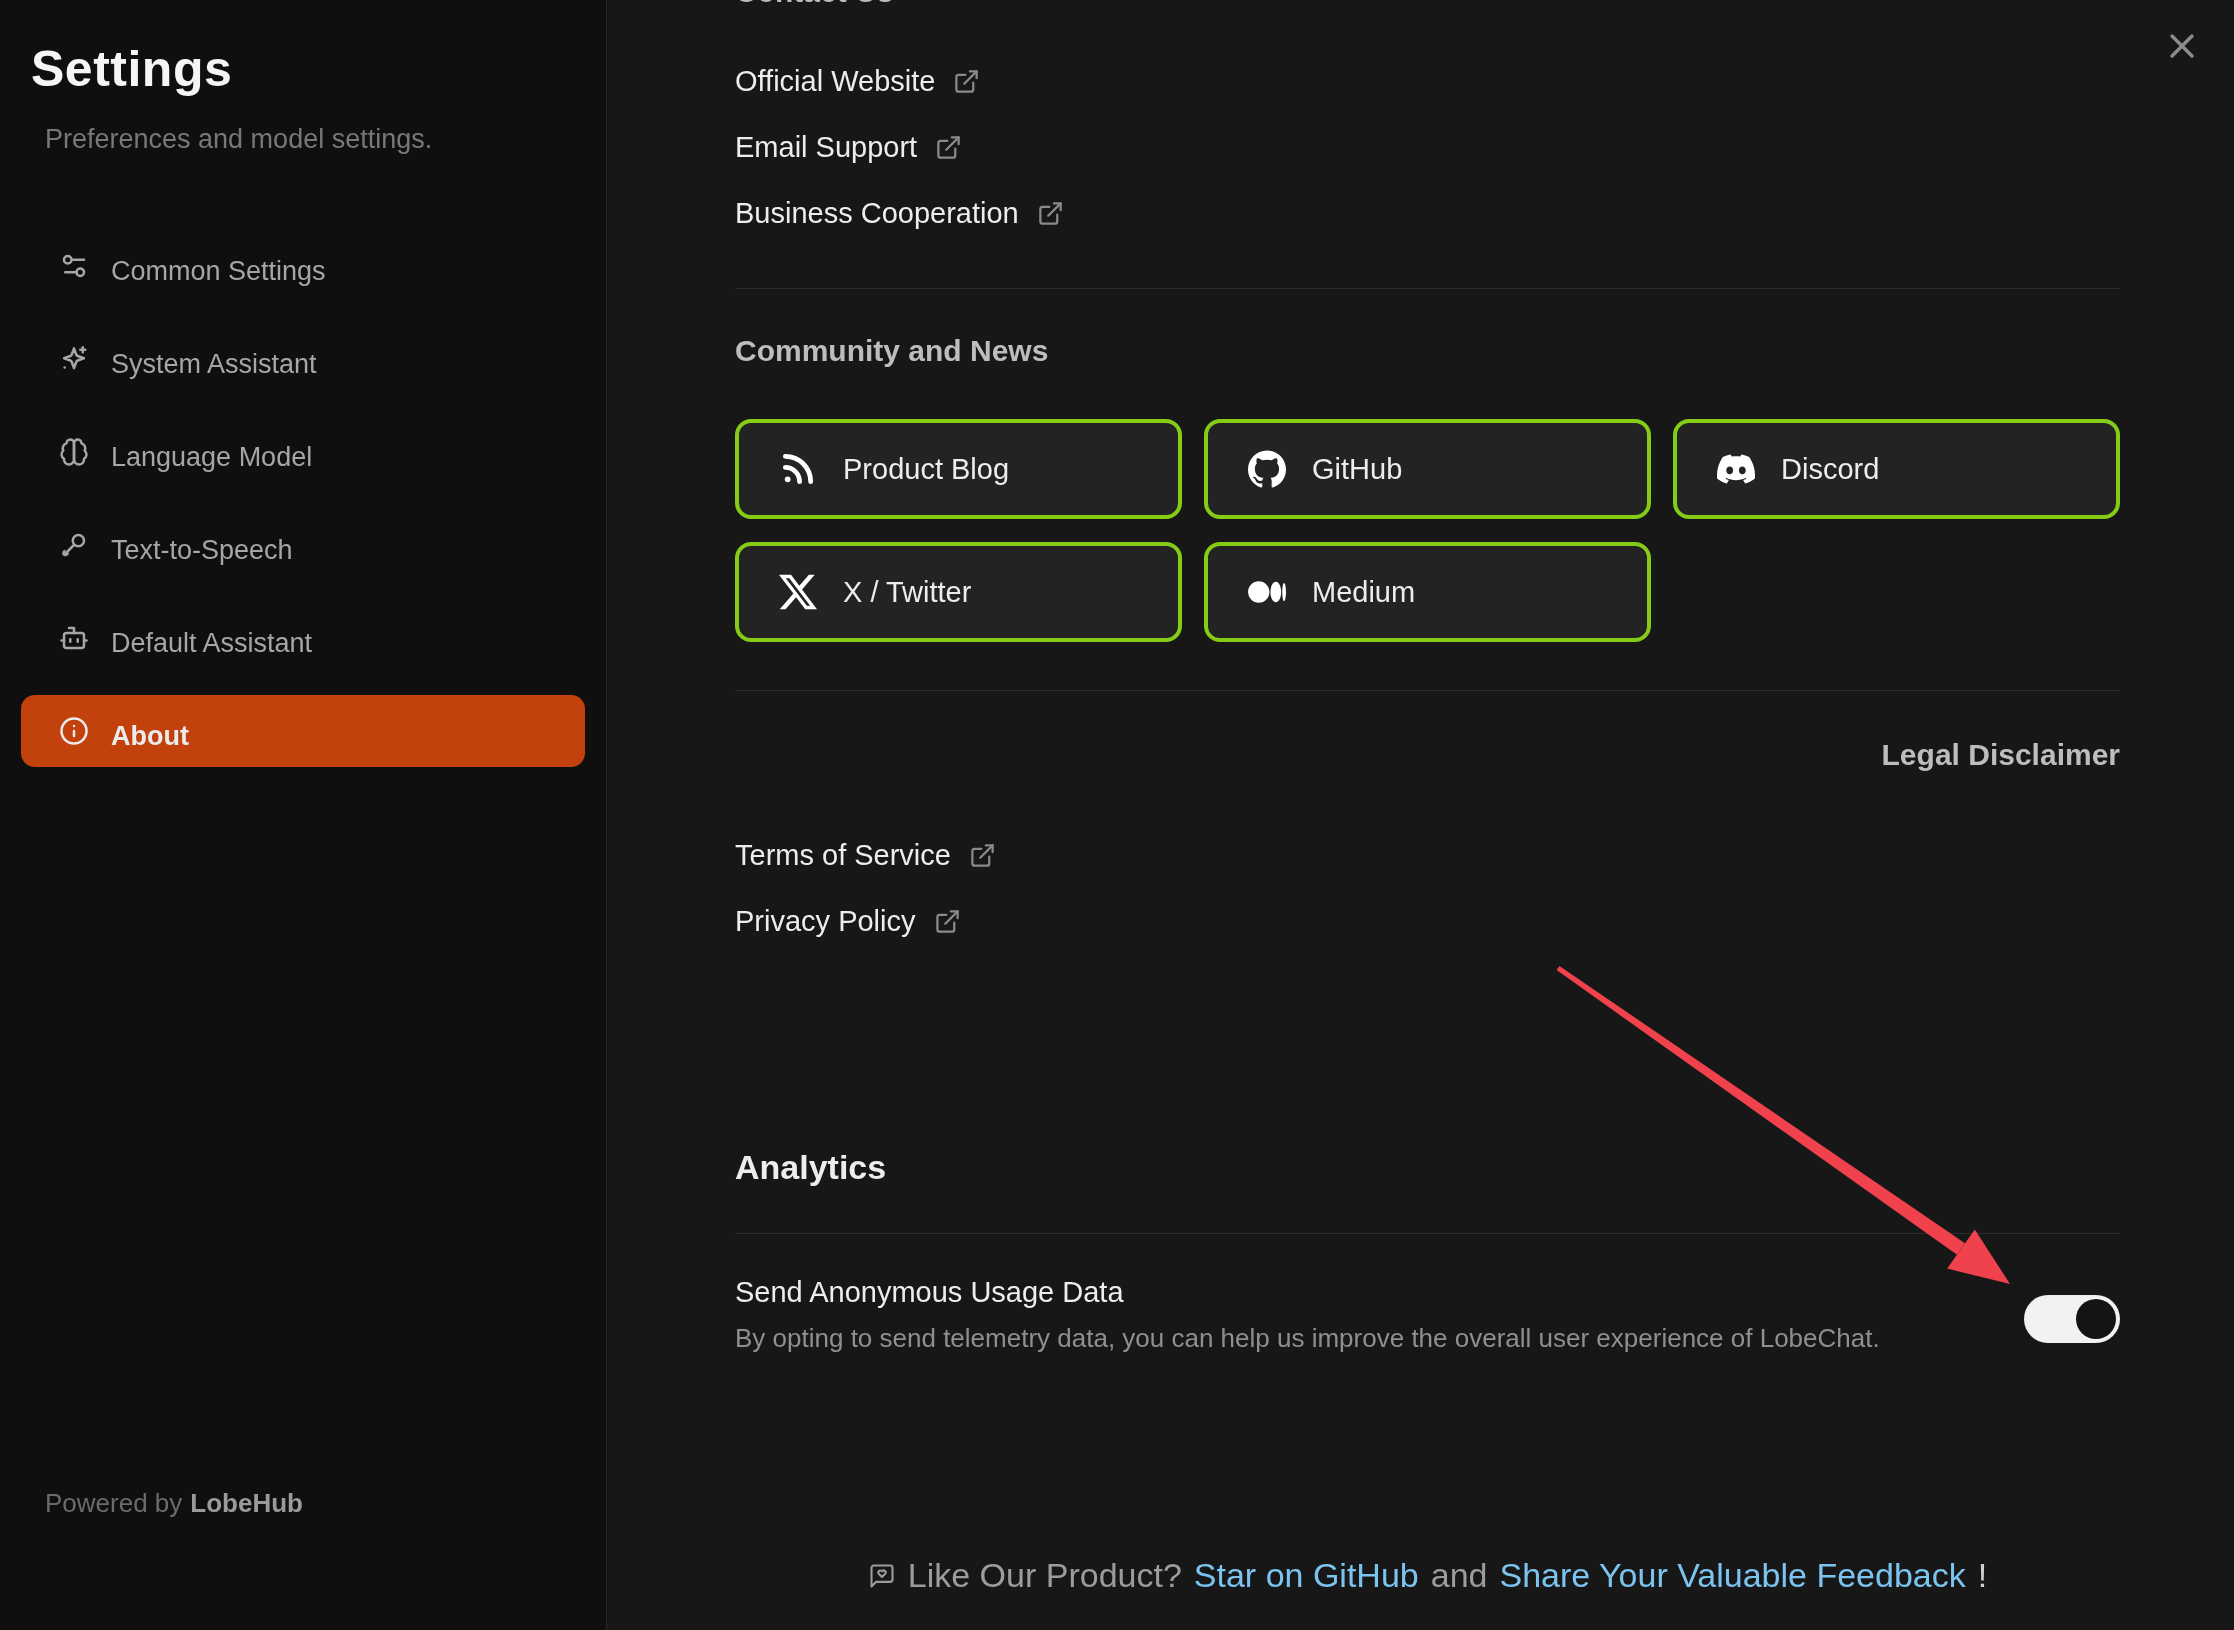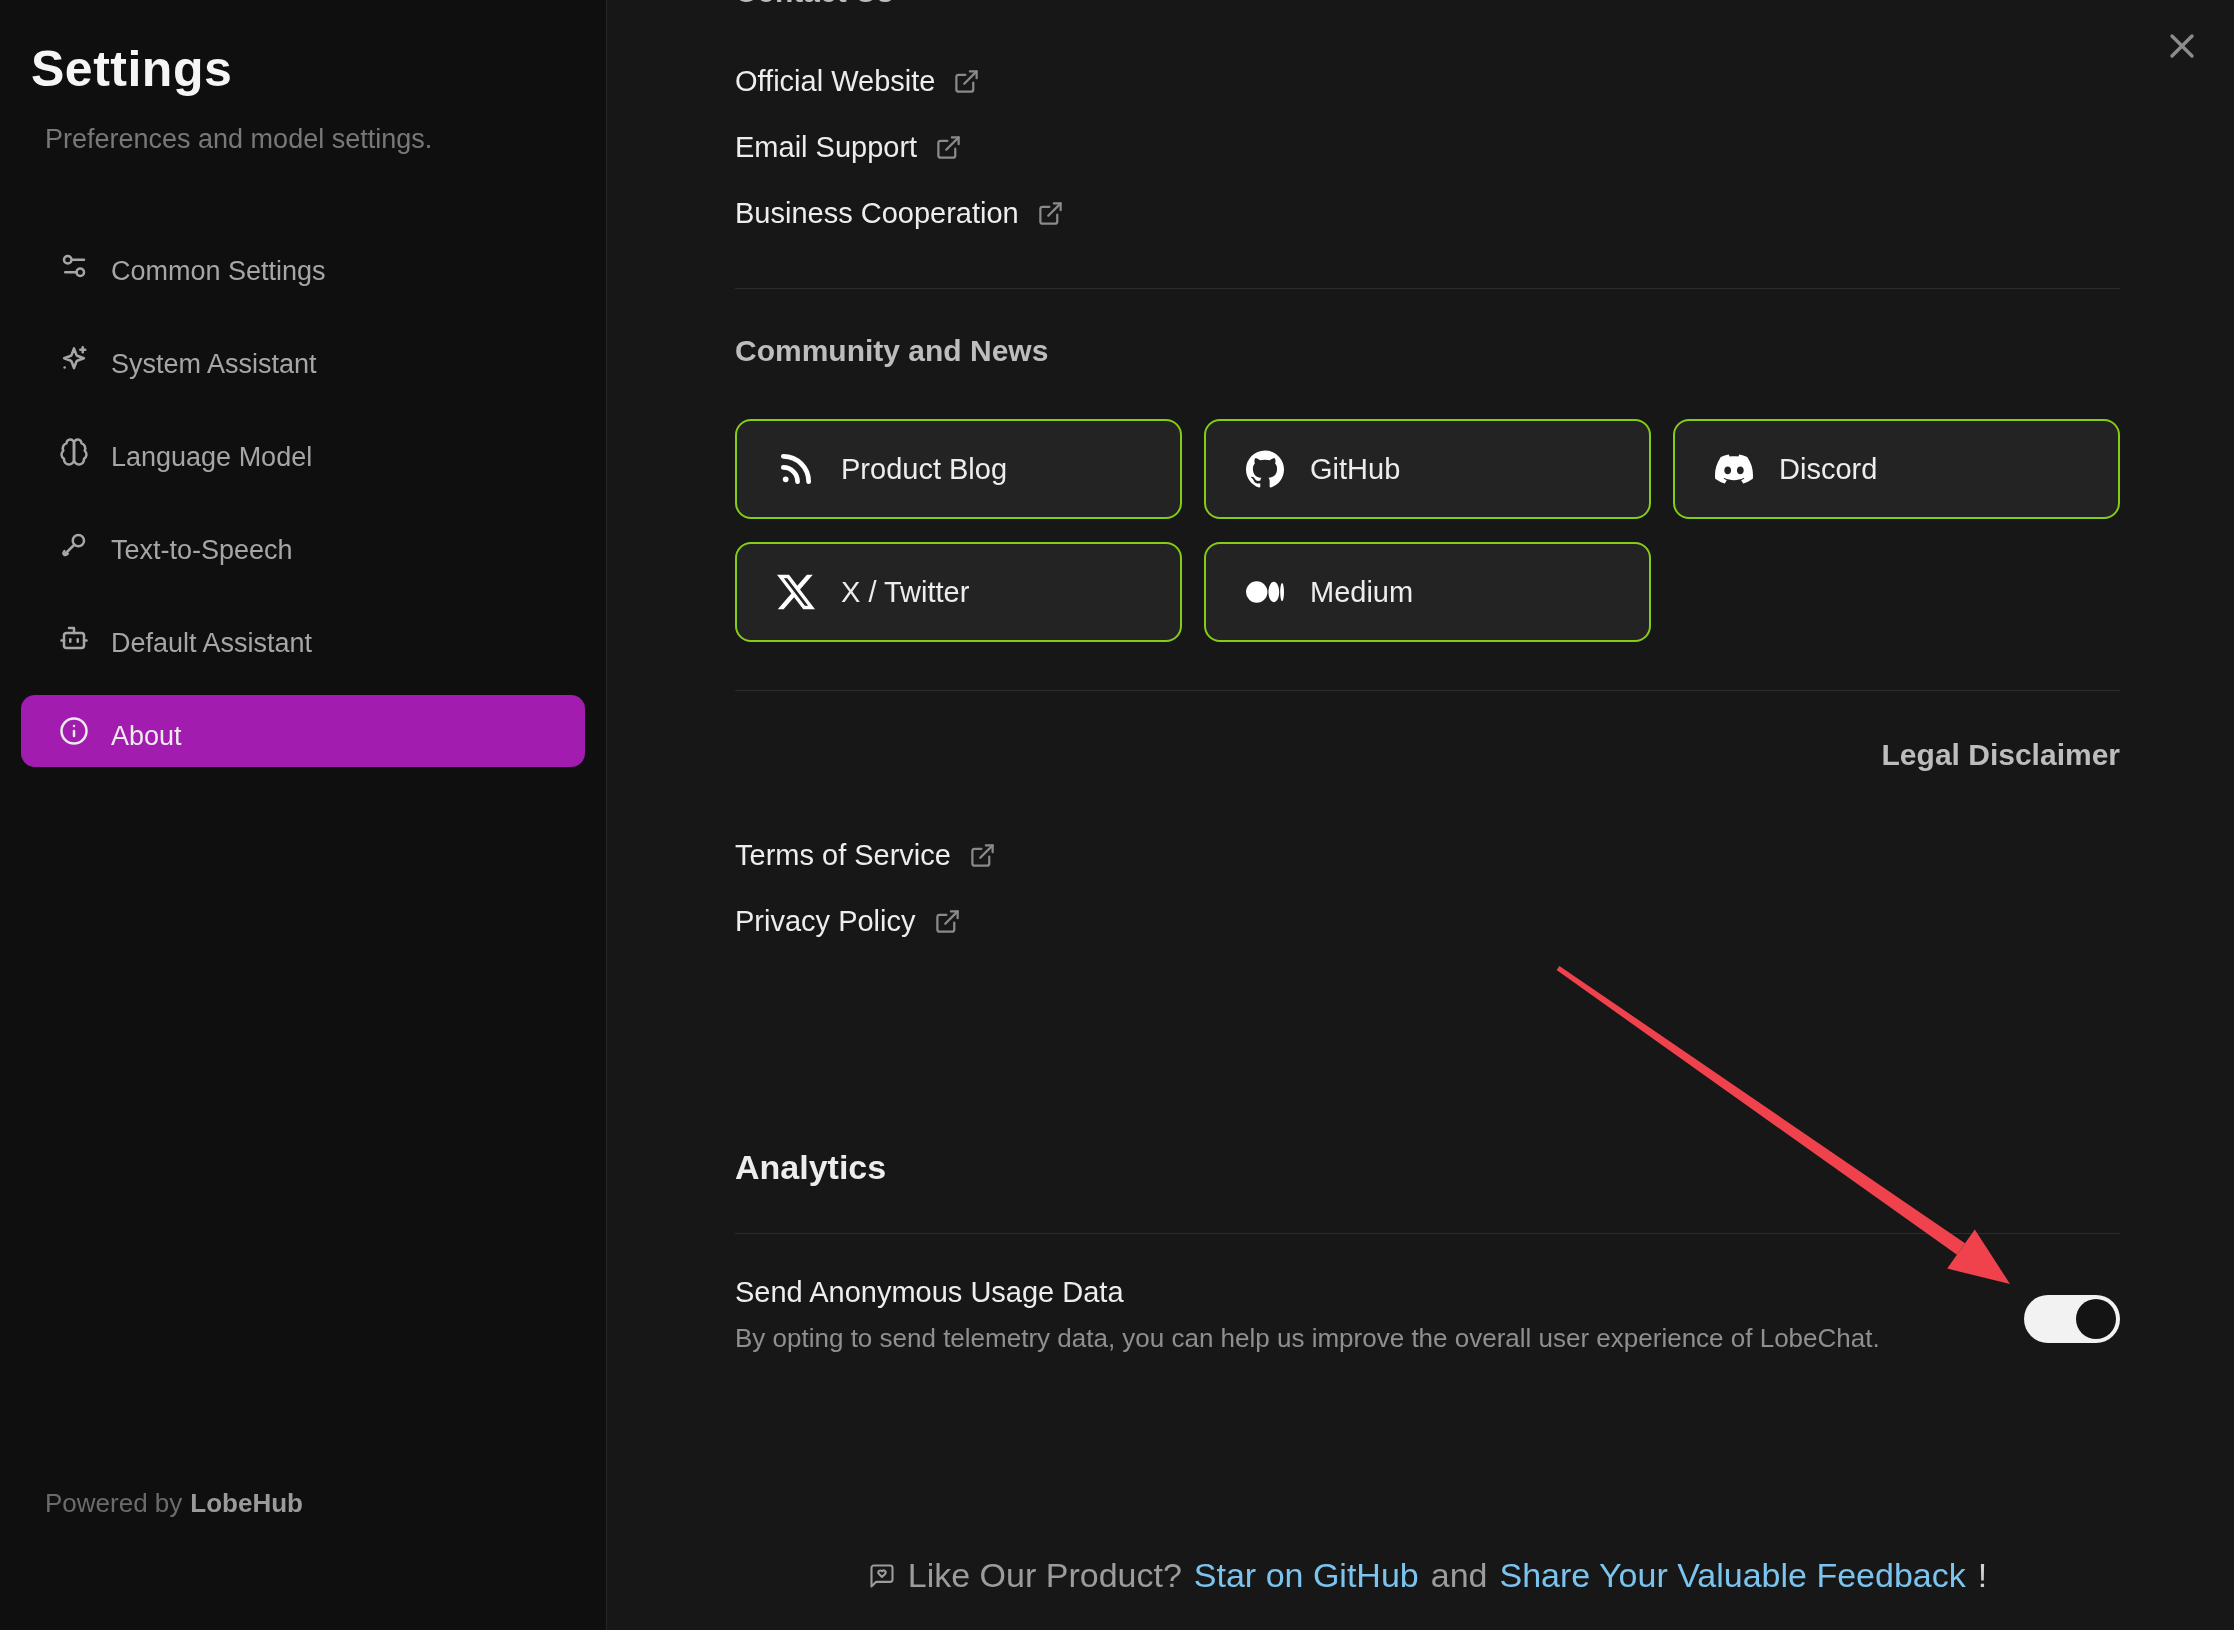--- a/index.html
+++ b/index.html
@@ -18,42 +18,42 @@
     background:#0f0f0f; border-right:1px solid #262626;
     padding:40px 21px 0 21px;
   }
   .sidebar-title { margin-left:10px; font-size:50px; font-weight:800; color:#f5f5f5; letter-spacing:.5px; }
   .sidebar-subtitle { margin-left:24px; margin-top:26px; font-size:27px; color:#787878; }
   .nav { margin-top:75px; }
   .nav-item {
     display:flex; align-items:center; height:72px; margin-bottom:21px;
     border-radius:14px; padding-left:38px; cursor:pointer; color:#a6a6a6;
   }
-  .nav-item.active { background:#a21caf; color:#ececec; }
+  .nav-item.active { background:#c2410c; color:#ececec;font-weight:bold; }
   .nav-item .nav-icon { width:30px; height:30px; flex:0 0 30px; }
   .nav-item .nav-icon svg { width:30px; height:30px; display:block; }
   .nav-item span.lbl { margin-left:22px; font-size:27px;margin-top:10px; }
   .sidebar-footer { position:absolute; left:45px; top:1488px; font-size:26px; color:#6b6b6b; }
   .sidebar-footer b { color:#9a9a9a; font-weight:700; margin-left:8px; }
 
   
   .content { position:absolute; left:735px; top:0; width:1385px; }
   .cut-heading { margin-top:-26px; font-size:30px; line-height:36px; font-weight:700; color:#bdbdbd; }
   .link-row { height:66px; display:flex; align-items:center; cursor:pointer; }
   .link-row .txt { font-size:29px; color:#ededed; }
   .ext-icon { width:27px; height:27px; margin-left:18px; color:#8a8a8a; }
   .ext-icon svg { width:27px; height:27px; display:block; }
   .links-contact { margin-top:38px; }
   .divider { border:0; border-top:1px solid #2c2c2c; }
   #divider1 { margin-top:42px; }
   .section-heading { font-size:30px; font-weight:700; color:#bdbdbd; line-height:36px; }
   .community-heading { margin-top:44px; }
   .btn-grid { margin-top:50px; display:grid; grid-template-columns:repeat(3,447px); gap:23px 22px; }
   .social-btn {
-    height:100px; background:#232323; border:2px solid #84cc16; border-radius:16px;
+    height:100px; background:#232323; border:4px solid #84cc16; border-radius:16px;
     display:flex; align-items:center; padding-left:40px; cursor:pointer;
   }
   .social-btn .s-icon { width:38px; height:38px; color:#ffffff; }
   .social-btn .s-icon svg { width:38px; height:38px; display:block; }
   .social-btn .s-lbl { margin-left:26px; font-size:29px; color:#ededed; }
   #divider2 { margin-top:48px; }
   .legal-heading { margin-top:46px;text-align:right; }
   .links-legal { margin-top:49px; }
   .analytics-heading { margin-top:193px; font-size:34px; line-height:40px; font-weight:700; color:#ededed; }
   #divider3 { margin-top:46px; }

